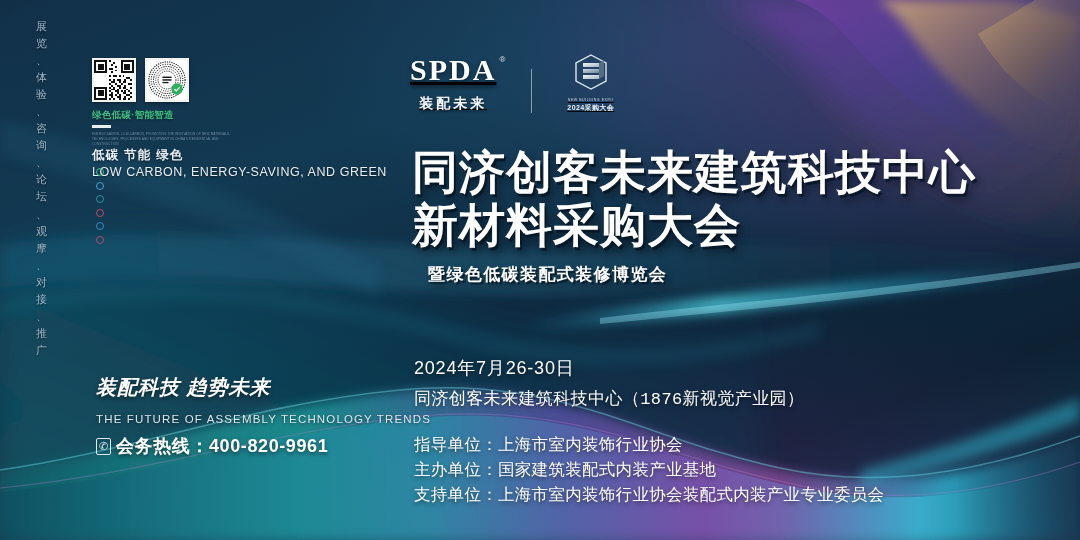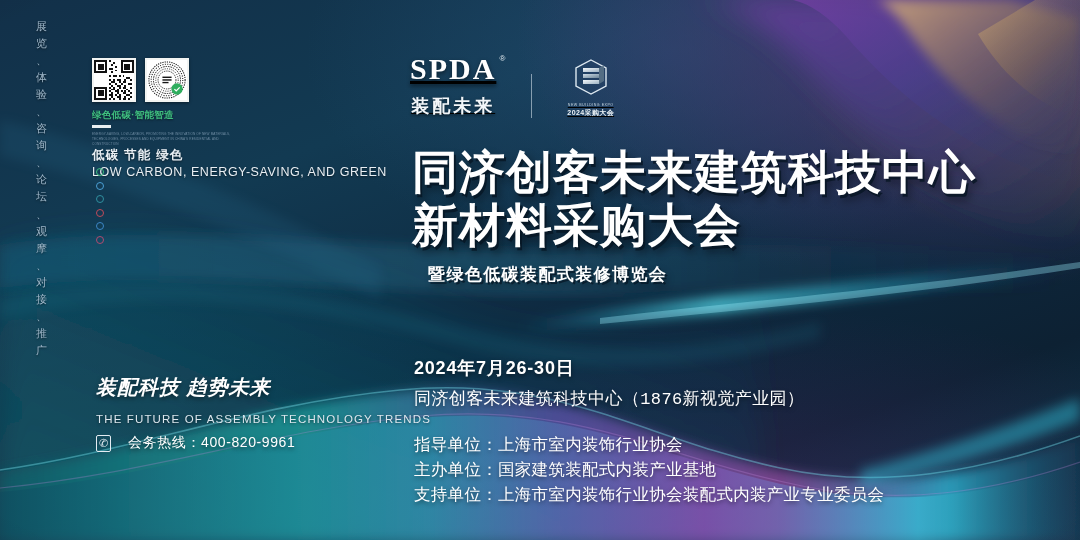--- a/index.html
+++ b/index.html
@@ -68,21 +68,21 @@
   #logobar { position:absolute; left:410px; top:52px; display:flex; align-items:flex-end; gap:35px;text-decoration:underline; }
   #spda { position:relative; text-align:center; }
   #spda-word {
     font-family:"Liberation Serif","DejaVu Serif",serif;
     font-size:30px; font-weight:bold; letter-spacing:2px; color:#ffffff;
     text-shadow:0 2px 4px rgba(0,0,0,.55);
   }
   #spda-reg { position:absolute; right:-9px; top:2px; font-size:8px; color:#dfe8ee; }
   #spda-cn {
     margin-top:8px; font-family:"Liberation Sans",sans-serif;
-    font-size:18px; font-weight:bold; letter-spacing:3px; color:#f2f6f9;
+    font-size:14px; font-weight:bold; letter-spacing:3px; color:#f2f6f9;
     text-shadow:0 1px 3px rgba(0,0,0,.5);
   }
   #logo-div { width:1px; height:44px; background:rgba(225,236,244,.55); }
   #nbe { text-align:center; }
   #nbe-mark { width:40px; height:40px; margin:0 auto; }
   #nbe-en { margin-top:2px; font-size:3.6px; letter-spacing:.5px; color:#c8d6e0; }
   #nbe-cn { margin-top:1px; font-size:7px; font-weight:bold; letter-spacing:.4px; color:#eef4f8; }
 
   
   #headline { position:absolute; left:412px; top:146px; }
@@ -109,29 +109,28 @@
   }
 
   
   #hotline { position:absolute; left:96px; top:434px; display:flex; align-items:center; gap:5px; }
   #phone-icon {
     width:15px; height:17px; border:1.4px solid #e3ecf2; border-radius:2px;
     display:flex; align-items:center; justify-content:center;
     color:#e3ecf2; font-size:11px; line-height:1;
   }
   #hotline-text {
-    font-size:14px; color:#ffffff; letter-spacing:.6px; font-weight:400;
+    font-size:18px; color:#ffffff; letter-spacing:.6px; font-weight:700;
     text-shadow:0 2px 4px rgba(0,0,0,.5);
-    margin-left:12px;
   }
 
   
   #datevenue { position:absolute; left:414px; top:356px; }
   #date-line {
-    font-size:18px; font-weight:bold; color:#ffffff; letter-spacing:.8px;
+    font-size:18px; font-weight:normal; color:#ffffff; letter-spacing:.8px;
     text-shadow:0 2px 4px rgba(0,0,0,.5);
   }
   #venue-line {
     margin-top:7px; font-size:17px; color:#ffffff; letter-spacing:.4px;
     text-shadow:0 2px 4px rgba(0,0,0,.5);
     font-family:Liberation Mono, monospace;
   }
 
   
   #orgs { position:absolute; left:414px; top:432px; }

